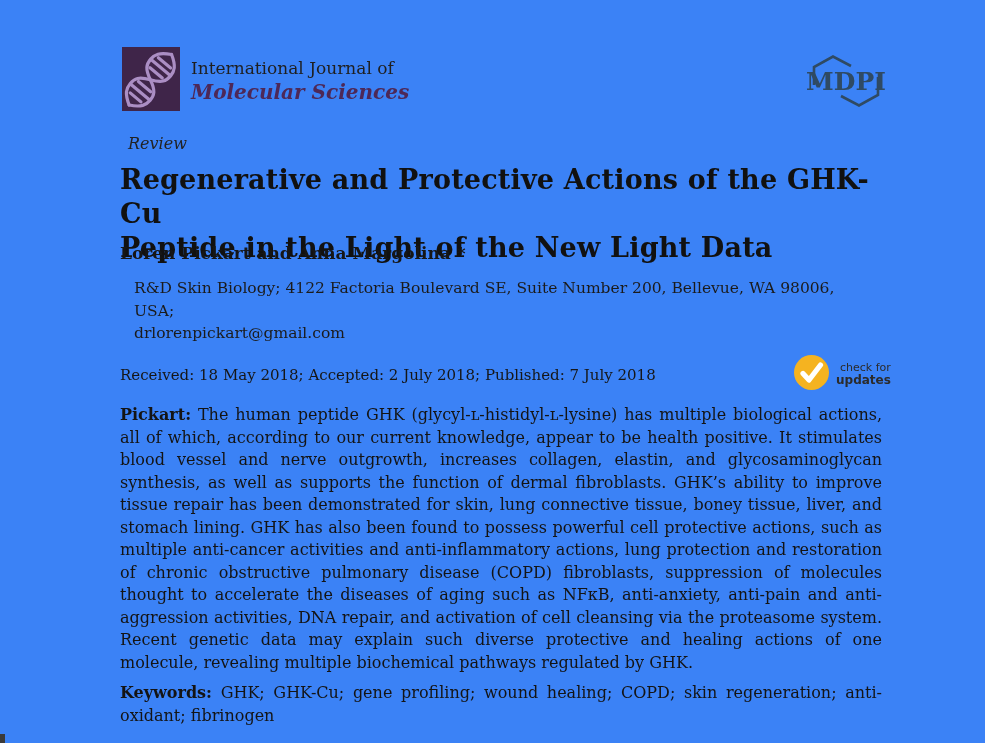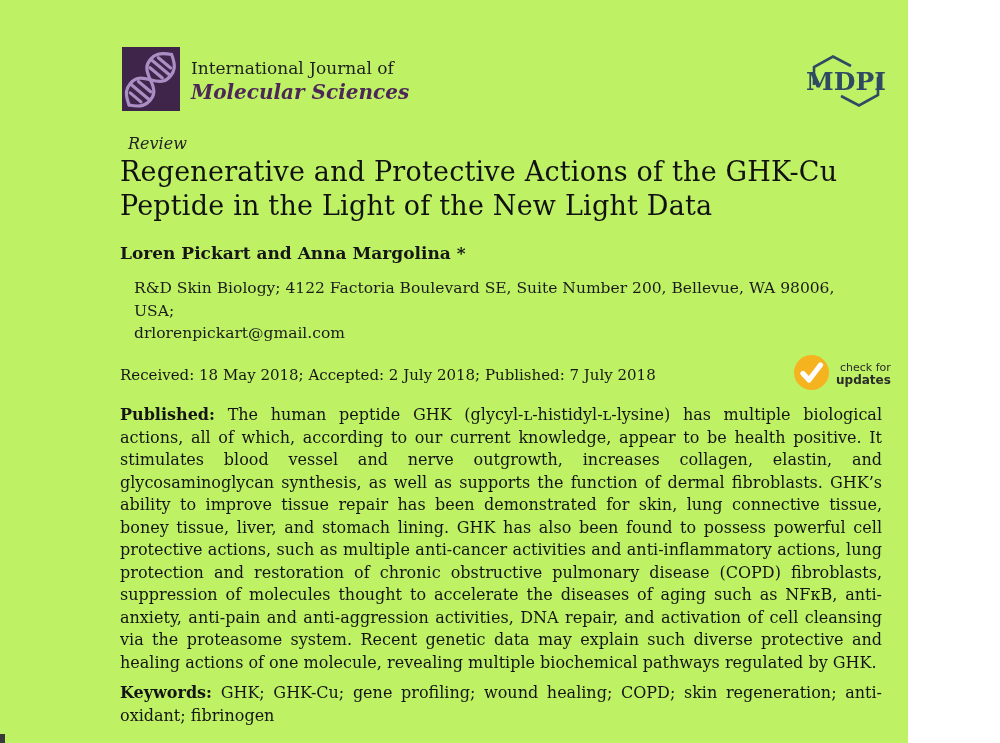--- a/index.html
+++ b/index.html
@@ -1,21 +1,21 @@
 <!DOCTYPE html>
 <html><head>
 <meta charset="utf-8">
 <style>
   * { margin: 0; padding: 0; box-sizing: border-box; }
   html, body { background: #ffffff; }
   .page {
     position: relative;
-    width: 908px;
+    width: 985px;
     height: 743px;
-    background: #bef264;
+    background: #3b82f6;
     font-family: "DejaVu Serif", "Liberation Serif", serif;
     color: #161616;
     overflow: hidden;
   }
   .abs { position: absolute; }
 
   
   .logo-square {
     left: 122px; top: 47px; width: 58px; height: 64px;
     background: #3f2549; overflow: hidden;
@@ -24,22 +24,22 @@
   .journal-name .jn1 { font-size: 17px; color: #1f1f1f; }
   .journal-name .jn2 {
     font-size: 20px; font-weight: bold; font-style: italic;
     color: #4d2857; margin-top: 1px;
   }
   .mdpi-logo { left: 800px; top: 54px; }
 
   
   .review-label { left: 120px; top: 134px; font-size: 16px; font-style: italic; color: #222; margin-left: 8px; }
   .paper-title {
-    left: 120px; top: 155px; width: 775px;
-    font-size: 27px; font-weight: normal; line-height: 34px; color: #111;
+    left: 120px; top: 163px; width: 775px;
+    font-size: 27px; font-weight: bold; line-height: 34px; color: #111;
     letter-spacing: 0.2px;
   }
   .authors { left: 120px; top: 243px; font-size: 17px; font-weight: bold; }
   .affiliation { left: 134px; top: 277px; width: 740px; font-size: 15.5px; line-height: 22.5px; color: #1b1b1b; }
   .correspondence { left: 122px; top: 322px; font-size: 15.5px; color: #1b1b1b; }
   .correspondence .marker { display: inline-block; width: 13px; }
   .dates { left: 120px; top: 366px; font-size: 15px; }
 
   
   .crossmark {
@@ -128,21 +128,21 @@
         <path d="M10,19.5 L16,26 L27.5,11" stroke="#ffffff" stroke-width="5.2" fill="none" stroke-linecap="round" stroke-linejoin="round"></path>
       </svg>
     </span>
     <span class="text">
       <div>check for</div>
       <div class="bold">updates</div>
     </span>
   </div>
 
   <div class="abs abstract">
-    <span class="lead">Published:</span>
+    <span class="lead">Pickart:</span>
     <span> The human peptide GHK (glycyl-ʟ-histidyl-ʟ-lysine) has multiple biological actions, all of which, according to our current knowledge, appear to be health positive.  It stimulates blood vessel and nerve outgrowth, increases collagen, elastin, and glycosaminoglycan synthesis, as well as supports the function of dermal fibroblasts.  GHK’s ability to improve tissue repair has been demonstrated for skin, lung connective tissue, boney tissue, liver, and stomach lining.  GHK has also been found to possess powerful cell protective actions, such as multiple anti-cancer activities and anti-inflammatory actions, lung protection and restoration of chronic obstructive pulmonary disease (COPD) fibroblasts, suppression of molecules thought to accelerate the diseases of aging such as NFκB, anti-anxiety, anti-pain and anti-aggression activities, DNA repair, and activation of cell cleansing via the proteasome system.  Recent genetic data may explain such diverse protective and healing actions of one molecule, revealing multiple biochemical pathways regulated by GHK.</span>
   </div>
 
   <div class="abs keywords">
     <span class="lead">Keywords:</span>
     <span> GHK; GHK-Cu; gene profiling; wound healing; COPD; skin regeneration; anti-oxidant; fibrinogen</span>
   </div>
 
   <div class="abs scan-artifact"></div>
 

